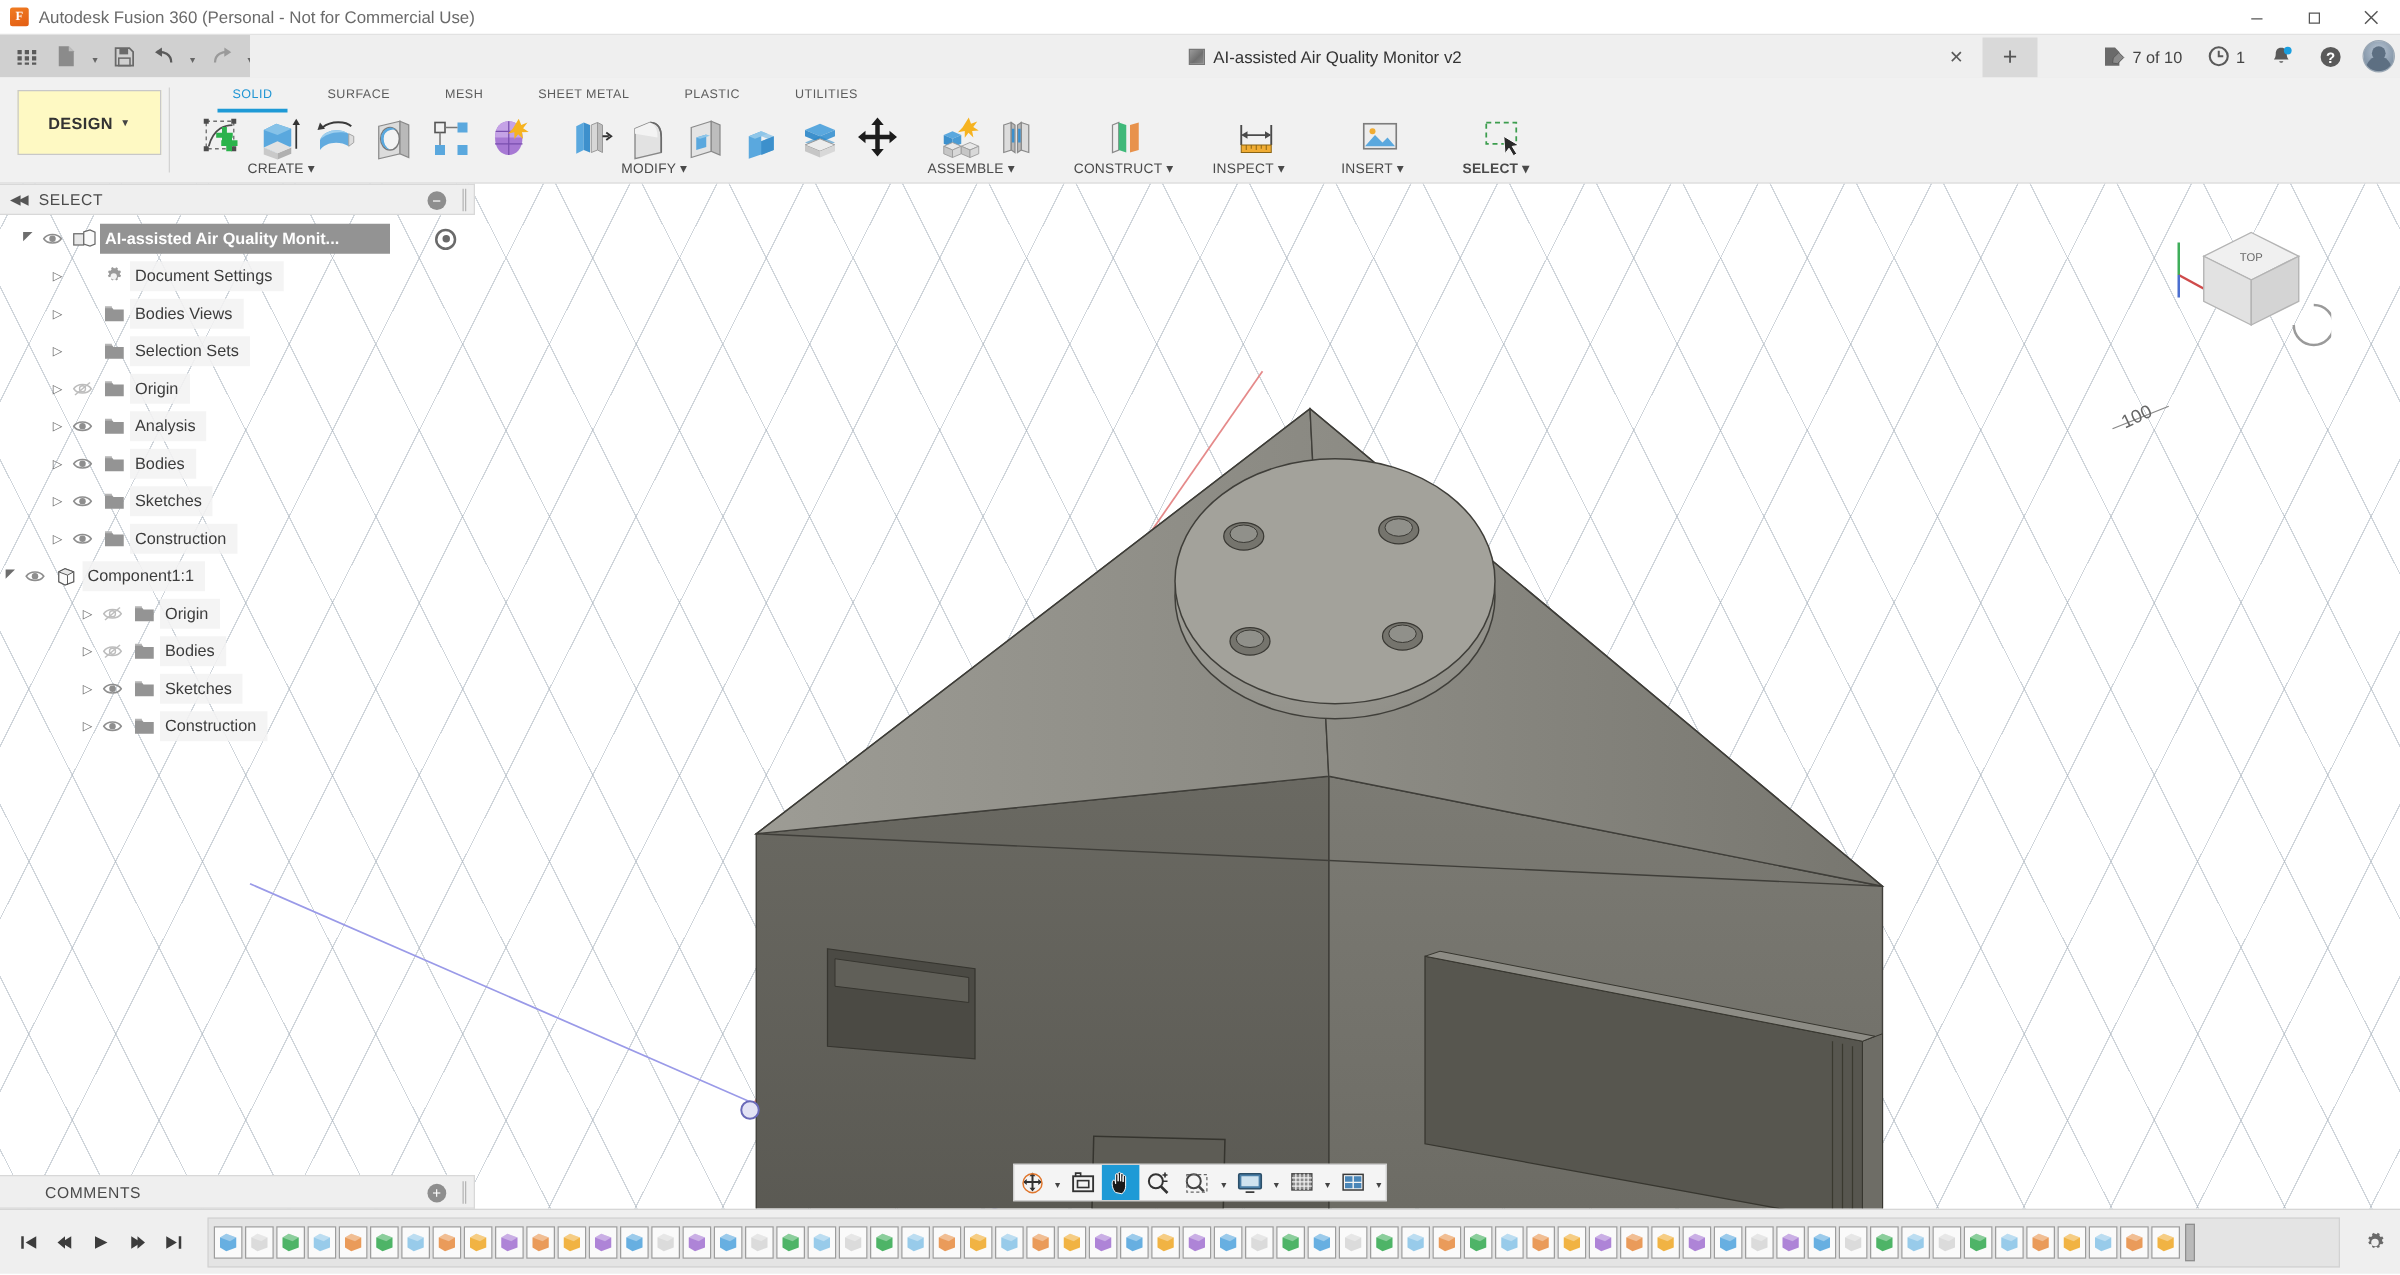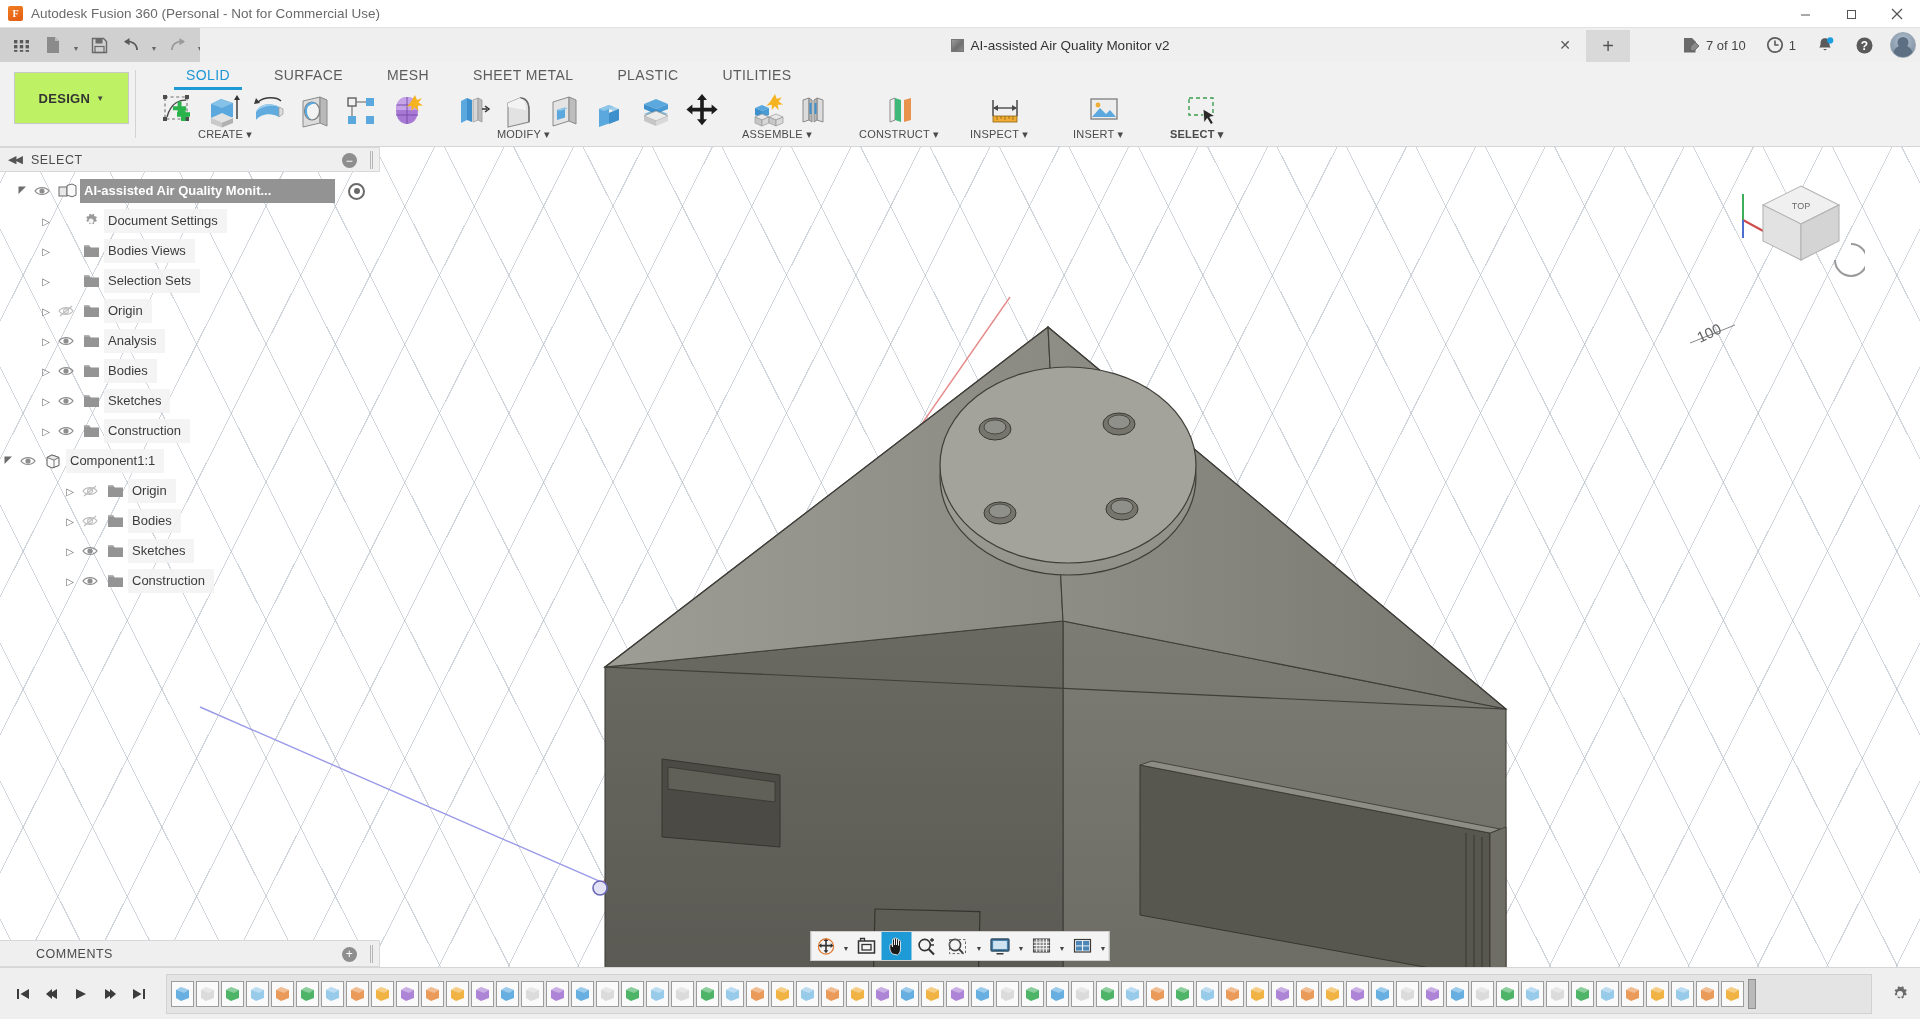--- a/index.html
+++ b/index.html
@@ -75,32 +75,32 @@
     content:"";position:absolute;left:50%;top:16%;transform:translateX(-50%);
     width:11px;height:11px;border-radius:50%;background:#5d6f82;z-index:2;
   }
 
   
   .ribbon{
     height:85px;background:#f1f1f1;border-bottom:1px solid #d6d6d6;
     display:flex;position:relative;
   }
   .design-box{
-    width:115px;margin:10px 6px 0 14px;height:52px;border:1px solid #c8c8c8;background:#bef264;
+    width:115px;margin:10px 6px 0 14px;height:52px;border:1px solid #c8c8c8;background:#fef9c3;
     display:flex;align-items:center;justify-content:center;gap:6px;font-size:13px;color:#333;
     font-weight:bold;letter-spacing:.3px;
   }
   .design-box .car{font-size:8px;color:#444;font-weight:normal;}
   .rib-sep{width:1px;background:#d3d3d3;margin:8px 0;}
   .tabs-and-tools{flex:1;position:relative;}
   .rib-tabs{
     display:flex;align-items:center;height:26px;padding-left:28px;gap:0px;
   }
   .rib-tab{
-    padding:0 22px;font-size:14px;color:#5c5c5c;letter-spacing:.4px;height:26px;
+    padding:0 22px;font-size:10px;color:#5c5c5c;letter-spacing:.4px;height:26px;
     display:flex;align-items:center;position:relative;text-align:right;
   }
   .rib-tab.active{ color:#2196d4; }
   .rib-tab.active:after{
     content:"";position:absolute;left:10px;right:10px;bottom:-2px;height:3px;background:#1e9ad6;
   }
   .tool-row{
     display:flex;align-items:flex-start;padding-left:18px;height:56px;
   }
   .tgroup{ display:flex; }
@@ -154,21 +154,21 @@
   .trow .arrow{
     width:16px;text-align:center;color:#6d6d6d;font-size:10px;flex:0 0 16px;
   }
   .trow .eye{ width:24px;display:flex;align-items:center;justify-content:center;flex:0 0 24px;}
   .trow .ticon{ width:26px;display:flex;align-items:center;justify-content:center;flex:0 0 26px;}
   .trow .tlabel{
     background:rgba(243,243,243,.88); padding:4px 9px 5px 4px; font-size:13px;color:#3c3c3c;
     white-space:nowrap;
   }
   .trow.root .tlabel{
-    background:#939393;color:#fff;font-weight:bold;padding-right:64px;
+    background:#939393;color:#fff;font-weight:bold;padding-right:41px;
   }
   .trow.root .rootdot{
     position:absolute;left:348px;width:17px;height:17px;border-radius:50%;
     border:2px solid #6a6a6a;display:flex;align-items:center;justify-content:center;
   }
   .trow.root .rootdot:after{content:"";width:6px;height:6px;border-radius:50%;background:#6a6a6a;}
 
   .comments{
     position:absolute;left:0;bottom:0;width:380px;height:27px;background:#efefef;
     border:1px solid #d8d8d8;border-left:none;display:flex;align-items:center;

